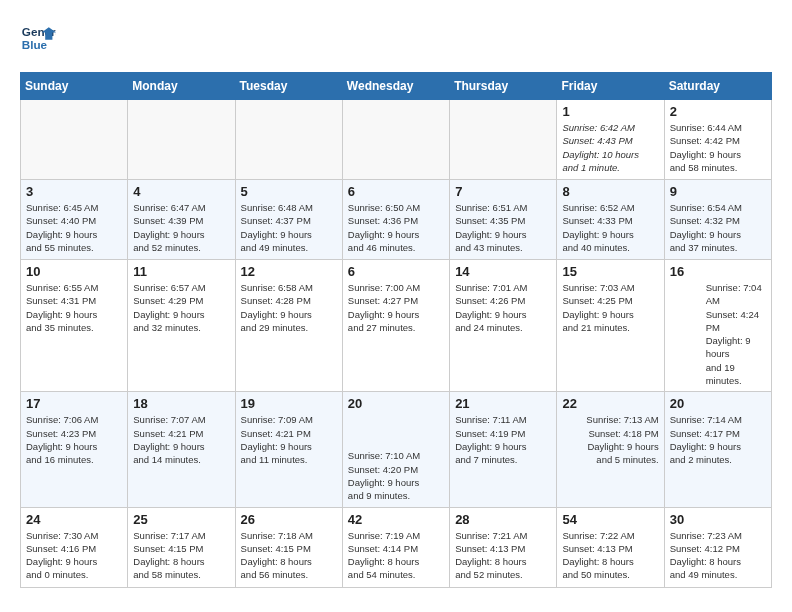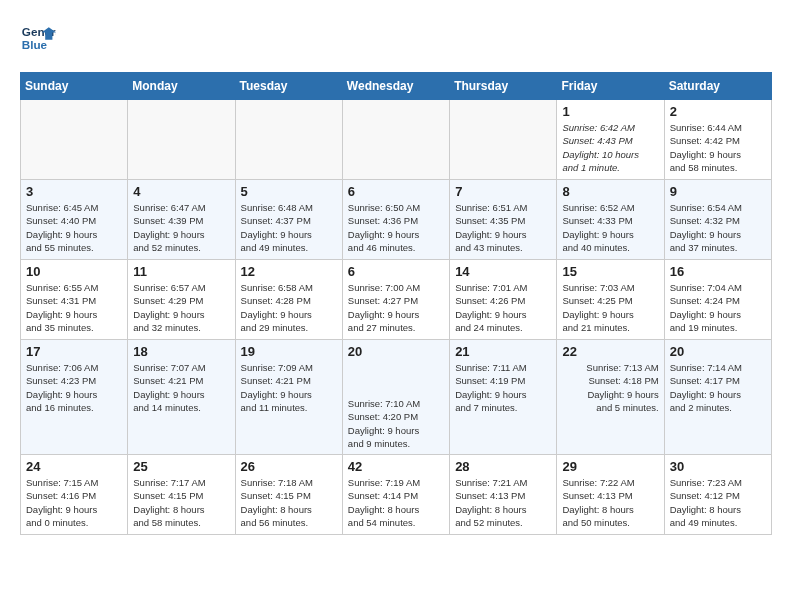--- a/index.html
+++ b/index.html
@@ -223,21 +223,21 @@
         </td>
         <td>
           <span class="day-number">15</span>
           <div class="day-info" style="white-space: pre-line;">Sunrise: 7:03 AM
 Sunset: 4:25 PM
 Daylight: 9 hours
 and 21 minutes.</div>
         </td>
         <td>
           <span class="day-number">16</span>
-          <div class="day-info" style="white-space: pre-line;">Sunrise: 7:04 AM
+          <div class="day-info" style="white-space: pre-line; margin-left: 36px;">Sunrise: 7:04 AM
 Sunset: 4:24 PM
 Daylight: 9 hours
 and 19 minutes.</div>
         </td>
       </tr>
       <tr>
         <td>
           <span class="day-number">17</span>
           <div class="day-info" style="white-space: pre-line;">Sunrise: 7:06 AM
 Sunset: 4:23 PM
@@ -283,21 +283,21 @@
           <span class="day-number">20</span>
           <div class="day-info" style="white-space: pre-line;">Sunrise: 7:14 AM
 Sunset: 4:17 PM
 Daylight: 9 hours
 and 2 minutes.</div>
         </td>
       </tr>
       <tr>
         <td>
           <span class="day-number">24</span>
-          <div class="day-info" style="white-space: pre-line;">Sunrise: 7:15 AM
+          <div class="day-info" style="white-space: pre-line;">Sunrise: 7:30 AM
 Sunset: 4:16 PM
 Daylight: 9 hours
 and 0 minutes.</div>
         </td>
         <td>
           <span class="day-number">25</span>
           <div class="day-info" style="white-space: pre-line;">Sunrise: 7:17 AM
 Sunset: 4:15 PM
 Daylight: 8 hours
 and 58 minutes.</div>
@@ -317,21 +317,21 @@
 and 54 minutes.</div>
         </td>
         <td>
           <span class="day-number">28</span>
           <div class="day-info" style="white-space: pre-line;">Sunrise: 7:21 AM
 Sunset: 4:13 PM
 Daylight: 8 hours
 and 52 minutes.</div>
         </td>
         <td>
-          <span class="day-number">29</span>
+          <span class="day-number">54</span>
           <div class="day-info" style="white-space: pre-line;">Sunrise: 7:22 AM
 Sunset: 4:13 PM
 Daylight: 8 hours
 and 50 minutes.</div>
         </td>
         <td>
           <span class="day-number">30</span>
           <div class="day-info" style="white-space: pre-line;">Sunrise: 7:23 AM
 Sunset: 4:12 PM
 Daylight: 8 hours

